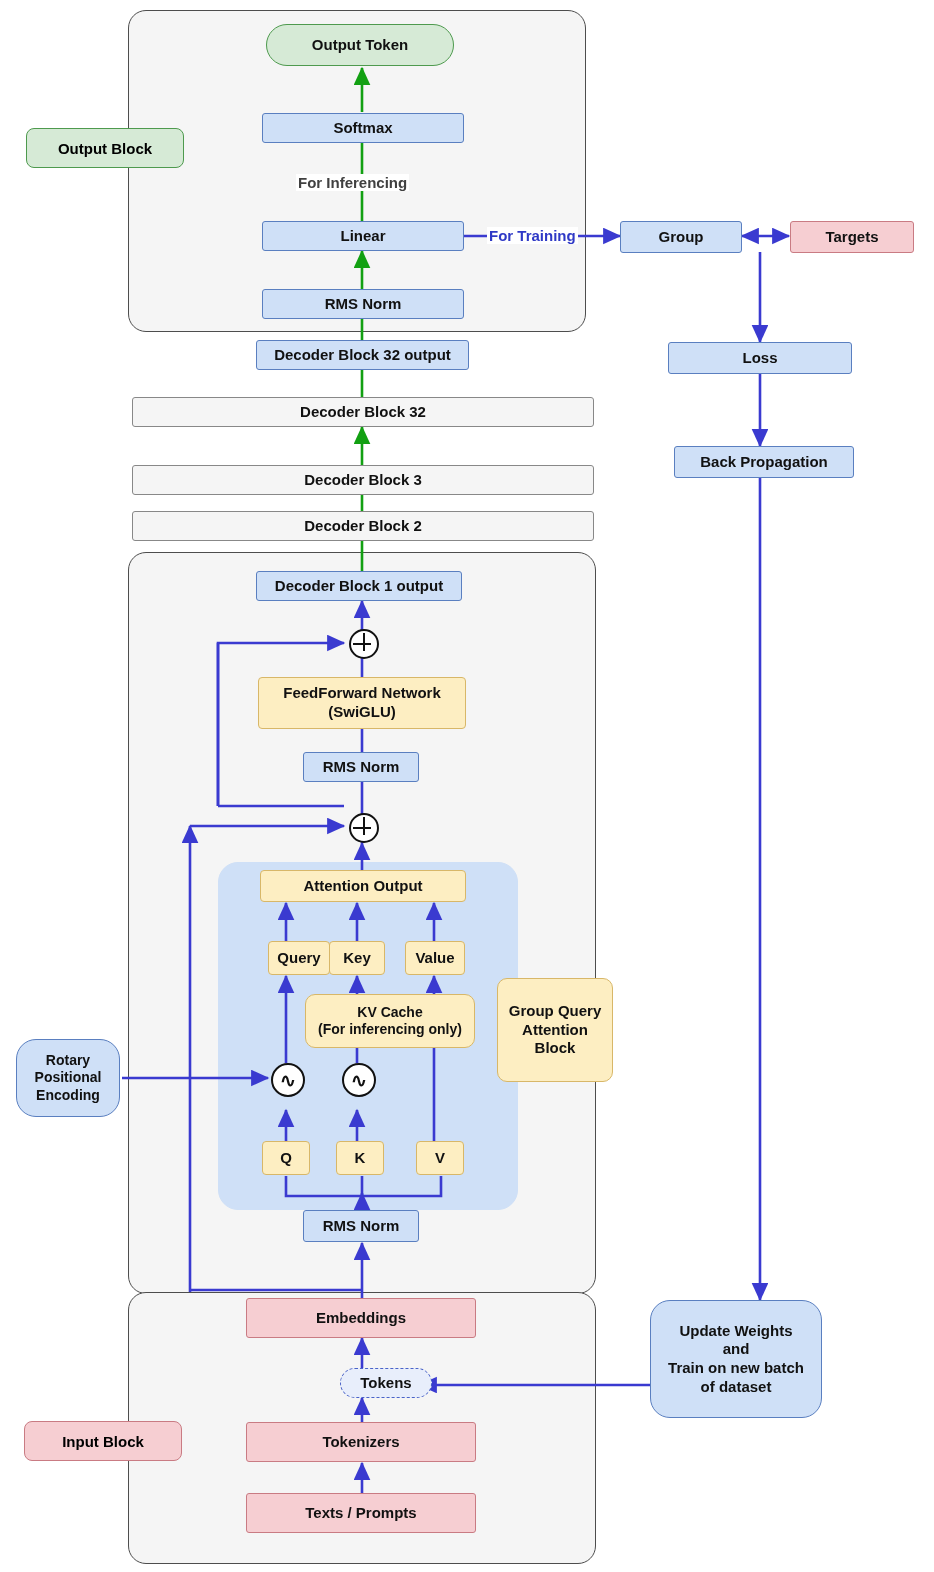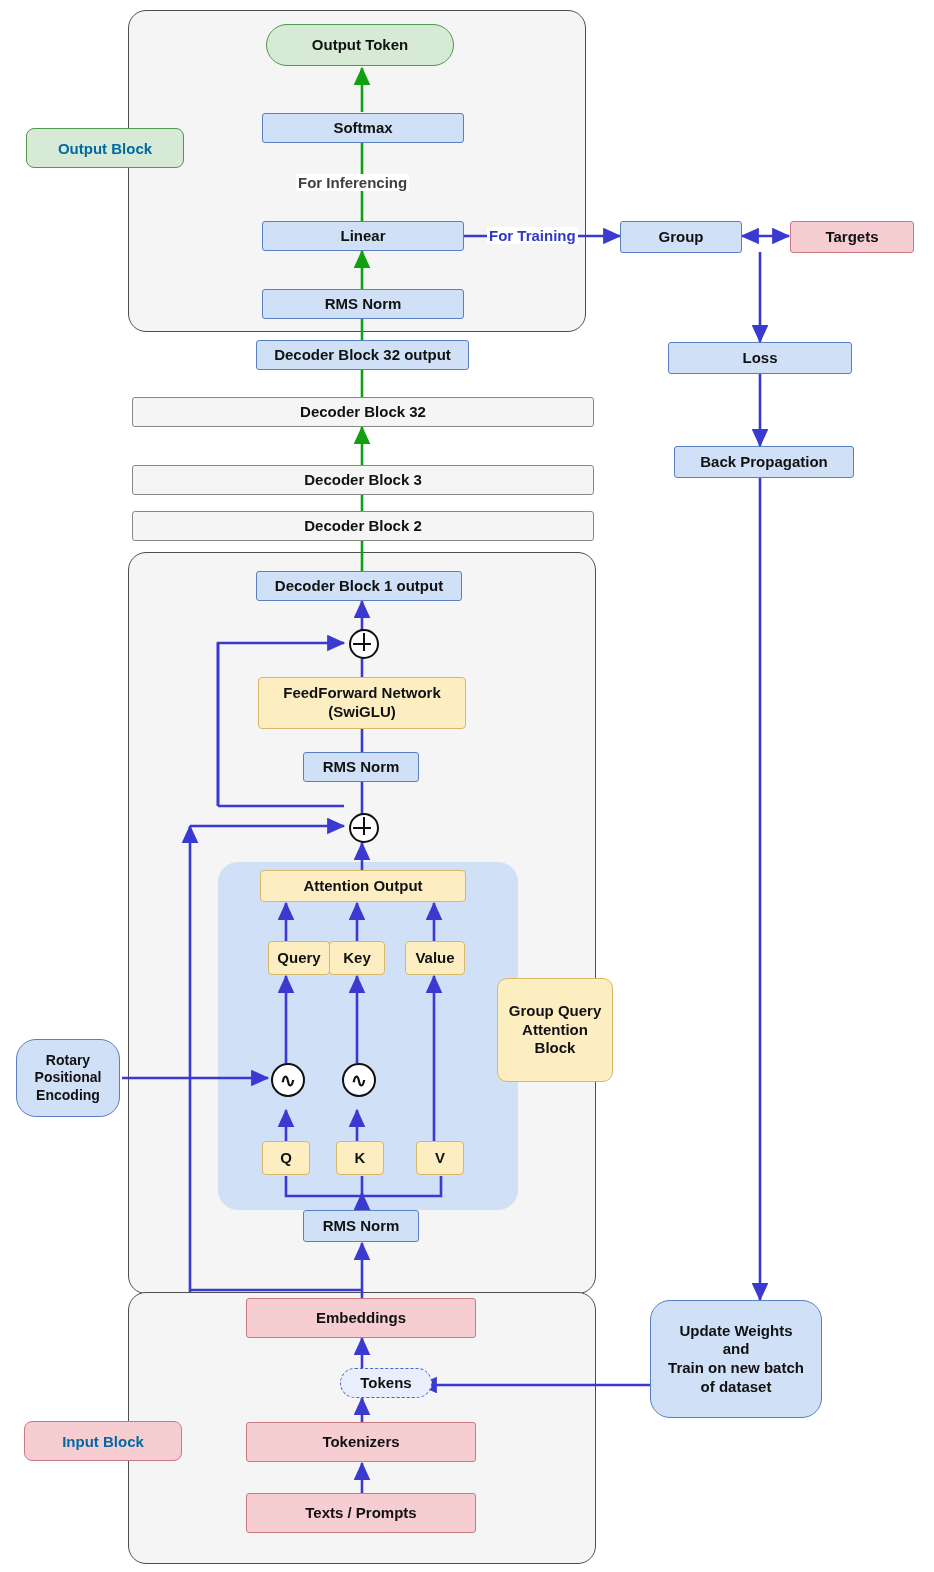--- a/index.html
+++ b/index.html
@@ -85,21 +85,21 @@
   }
   .dashed {
     background: #e8eefb;
     border: 1.5px dashed #4a63c8;
     border-radius: 15px;
   }
   .label-plain {
     position: absolute;
     font-weight: bold;
     font-size: 15px;
-    color: #0369a1;
+    color: #000000;
     background: #f5f5f5;
     border: 1.5px solid #4d4d4d;
     border-radius: 8px;
     display: flex;
     align-items: center;
     justify-content: center;
     box-sizing: border-box;
     z-index: 4;
     text-align: right;
   }
@@ -345,20 +345,24 @@
   <div class="node yellow" style="left:268px; top:941px; width:62px; height:34px;">
     <span>Query</span>
   </div>
   <div class="node yellow" style="left:329px; top:941px; width:56px; height:34px;">
     <span>Key</span>
   </div>
   <div class="node yellow" style="left:405px; top:941px; width:60px; height:34px;">
     <span>Value</span>
   </div>
 
+  <div class="node yellow-round" style="left:305px; top:994px; width:170px; height:54px; white-space:pre-line; font-size:14px;">
+    <span>KV Cache
+(For inferencing only)</span>
+  </div>
 
   <div class="node yellow-round" style="left:497px; top:978px; width:116px; height:104px; white-space:pre-line;">
     <span>Group Query
 Attention
 Block</span>
   </div>
 
   <div class="circle-rope" style="left:271px; top:1063px;">∿</div>
   <div class="circle-rope" style="left:342px; top:1063px;">∿</div>
 

